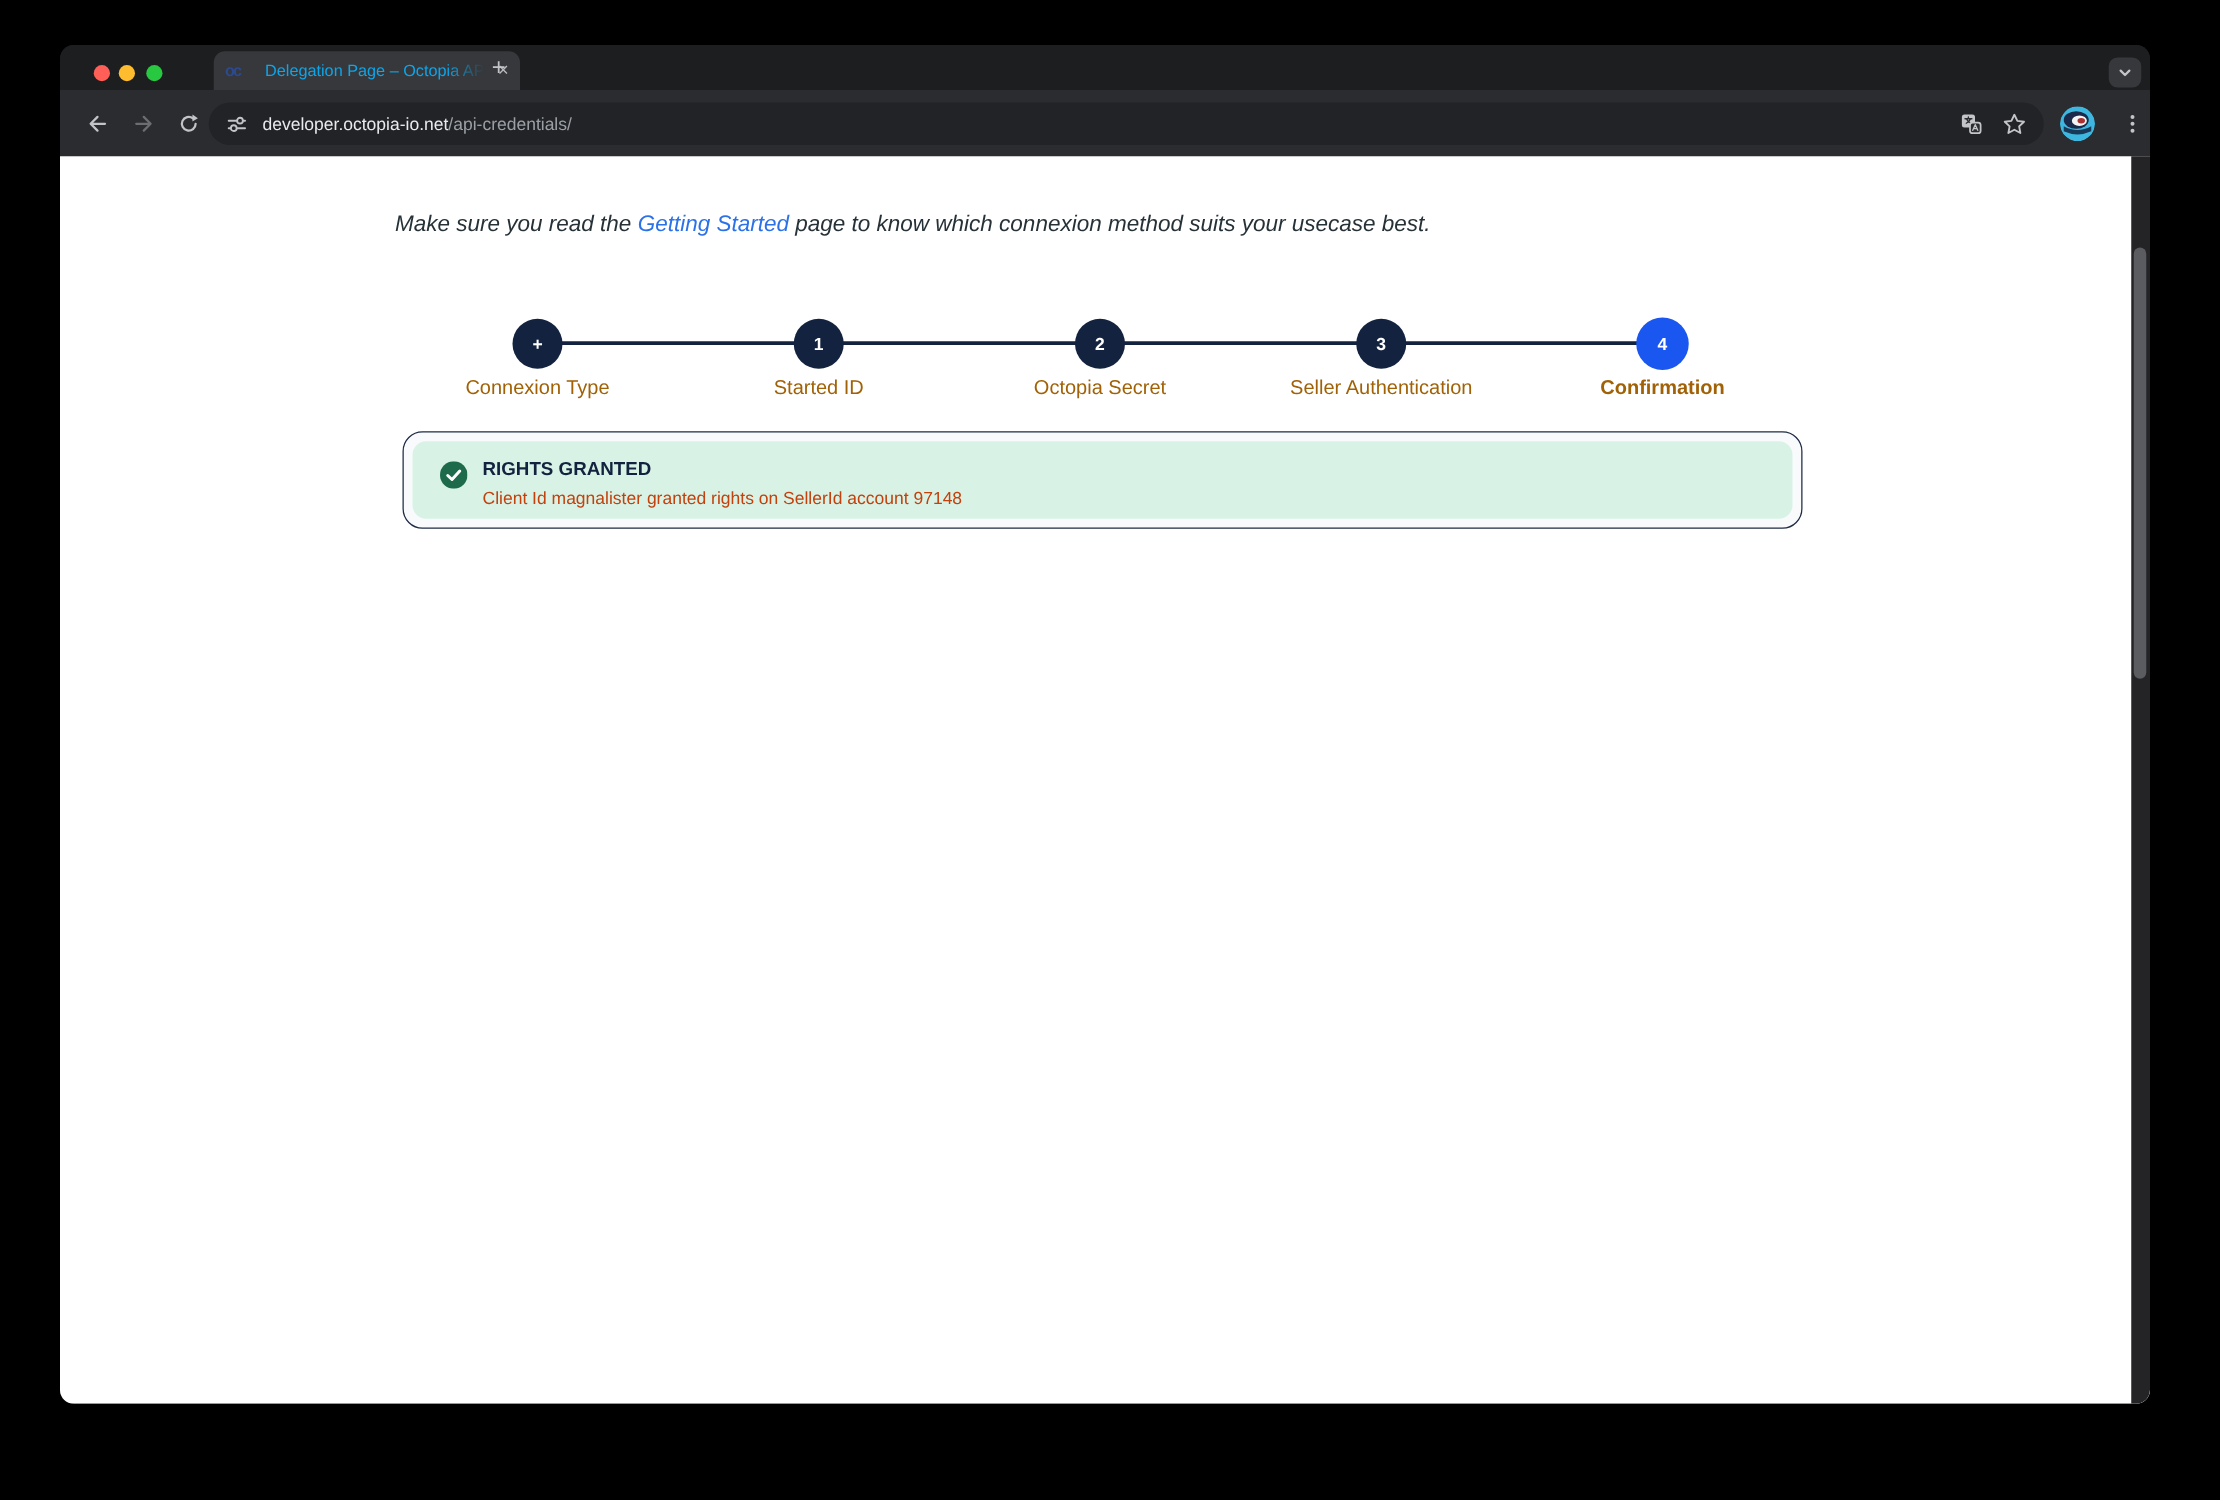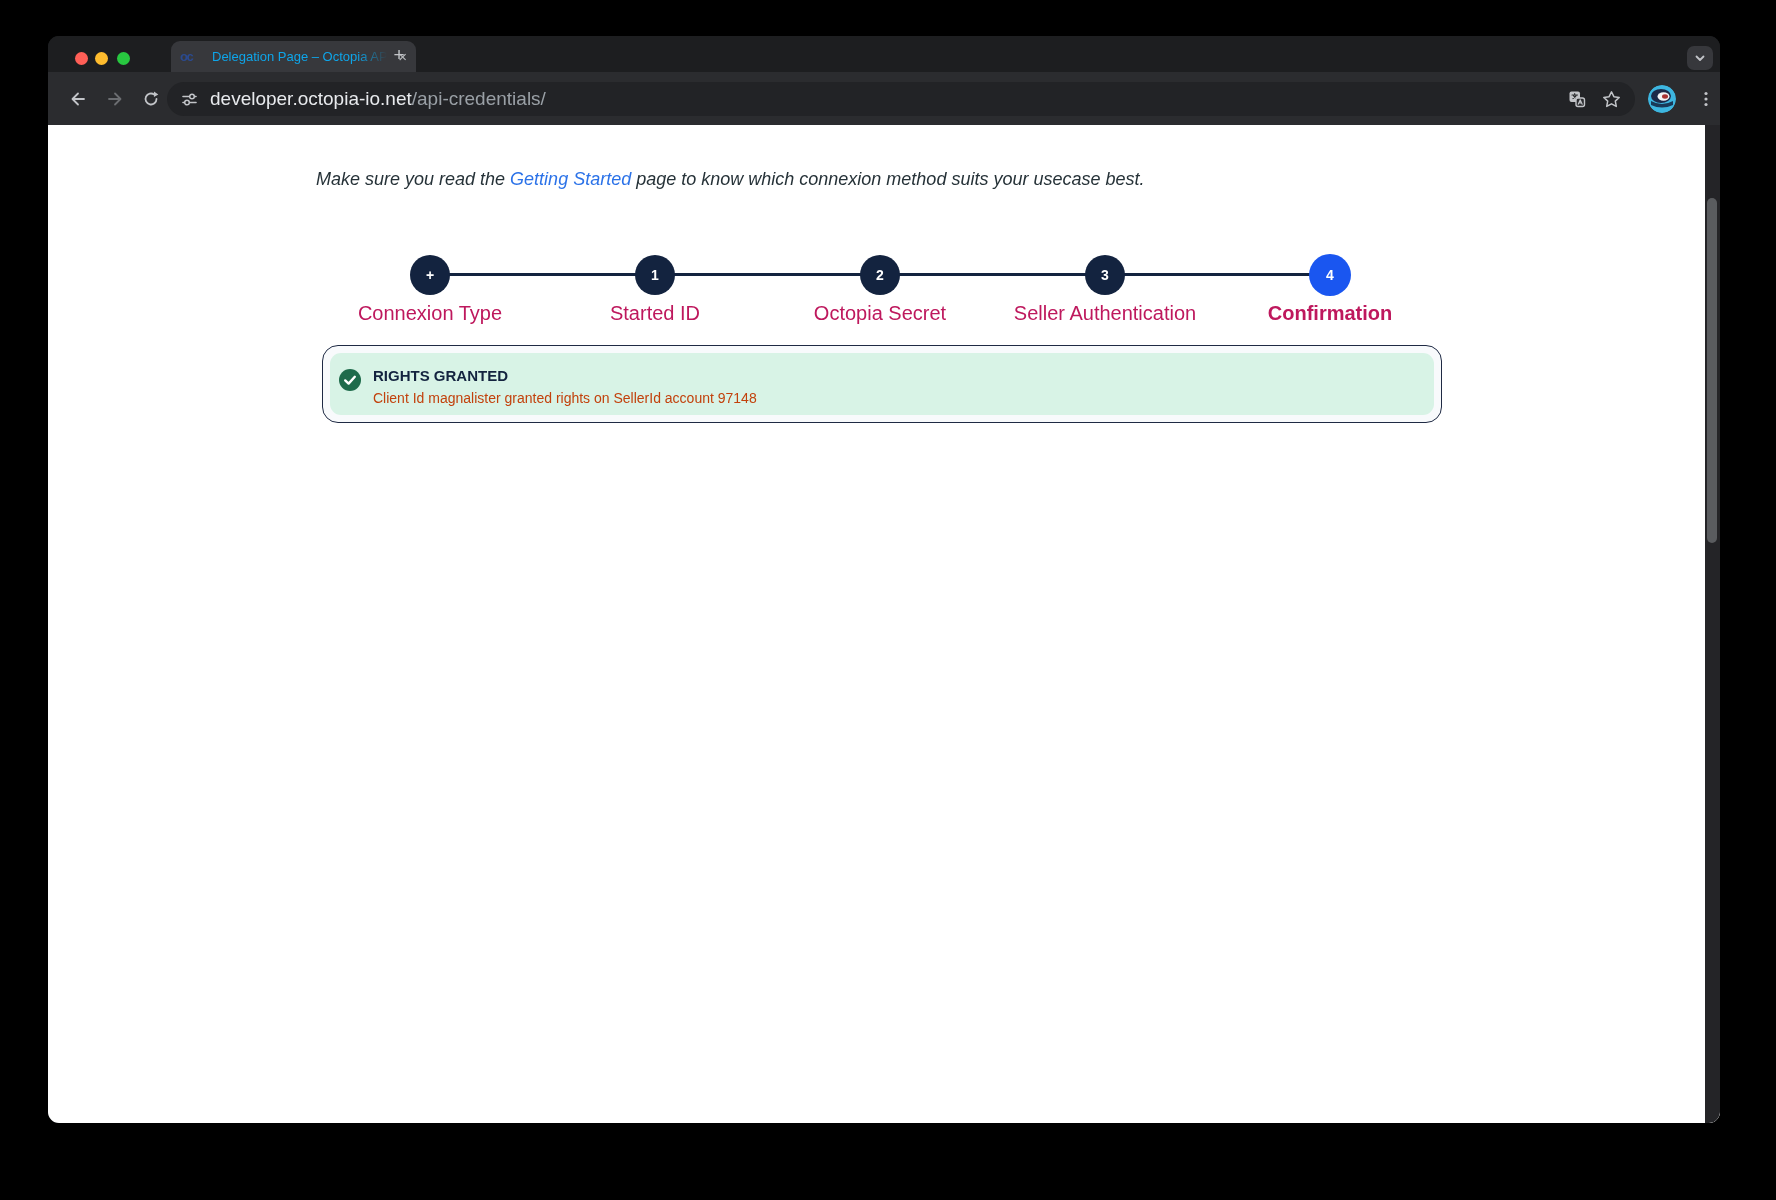--- a/index.html
+++ b/index.html
@@ -25,47 +25,47 @@
   .newtab { position:absolute; left:338px; top:6px; width:26px; height:26px; color:#c2c4c8;
             font-size:19px; text-align:center; line-height:25px; }
   .chevron-btn { position:absolute; right:7px; top:10px; width:26px; height:24px;
                  background:#37383c; border-radius:7px; display:flex; align-items:center; justify-content:center; }
 
   
   .toolbar { position:relative; height:53px; background:#2b2c2f; }
   .navbtn { position:absolute; top:15px; width:24px; height:24px; display:flex; align-items:center; justify-content:center; }
   .omnibox { position:absolute; left:119px; top:10px; width:1468px; height:34px; border-radius:17px;
              background:#222326; display:flex; align-items:center; padding:0 14px; }
-  .url { font-size:19px; margin-left:12px; white-space:nowrap; }
+  .url { font-size:14px; margin-left:12px; white-space:nowrap; }
   .url .host { color:#e8eaed; }
   .url .path { color:#9aa0a6; }
   .omni-right { margin-left:auto; display:flex; align-items:center; gap:16px; }
   .avatar { position:absolute; left:1600px; top:13px; width:28px; height:28px; border-radius:50%; overflow:hidden; }
   .menu-dots { position:absolute; left:1646px; top:15px; width:24px; height:24px;
                display:flex; align-items:center; justify-content:center; }
 
   
   .content { position:absolute; left:0; top:89px; width:1672px; height:998px; background:#fff; }
 
   .intro { position:absolute; left:268px; top:44px; font-size:18px; font-style:italic; color:#263238; }
   .intro a { color:#2b72e8; text-decoration:none; }
 
   .stepper-line { position:absolute; left:382px; top:148px; width:900px; height:3px; background:#13233f; }
   .step { position:absolute; top:130px; width:220px; text-align:center; }
   .step .circle { width:40px; height:40px; margin:0 auto; border-radius:50%; background:#13233f;
                   color:#fff; font-weight:bold; font-size:14px; line-height:40px; text-align:center; }
-  .step .label { margin-top:7px; font-size:20px; color:#be185d; }
+  .step .label { margin-top:7px; font-size:16px; color:#a16207; }
   .step.active .circle { width:42px; height:42px; margin-top:-1px; line-height:42px; background:#1a56f0; }
   .step.active .label { font-weight:bold; margin-top:6px; }
   .s0 { left:272px; } .s1 { left:497px; } .s2 { left:722px; } .s3 { left:947px; } .s4 { left:1172px; }
 
   .alert-outer { position:absolute; left:274px; top:220px; width:1120px; height:78px;
                  border:1px solid #1f2a44; border-radius:16px; background:#f8fafc; padding:7px; }
   .alert-inner { width:100%; height:100%; background:#d8f3e6; border-radius:11px;
-                 display:flex; align-items:flex-start; padding:13px 18px 0 9px; gap:12px; }
+                 display:flex; align-items:flex-start; padding:13px 18px 0 22px; gap:12px; }
   .alert-text .alert-title { font-size:15px; font-weight:bold; color:#13233f; line-height:19px; }
   .alert-text .alert-msg { font-size:14px; color:#c2410c; margin-top:4px; line-height:18px; }
   .check-badge { flex:0 0 auto; margin-top:3px; }
 
   .scroll-track { position:absolute; right:0; top:0; width:15px; height:998px; background:#242427;
                   border-bottom-right-radius:11px; }
   .scroll-thumb { position:absolute; left:2px; top:73px; width:10px; height:345px;
                   border-radius:5px; background:#5a5c5f; }
 </style>
 </head>

